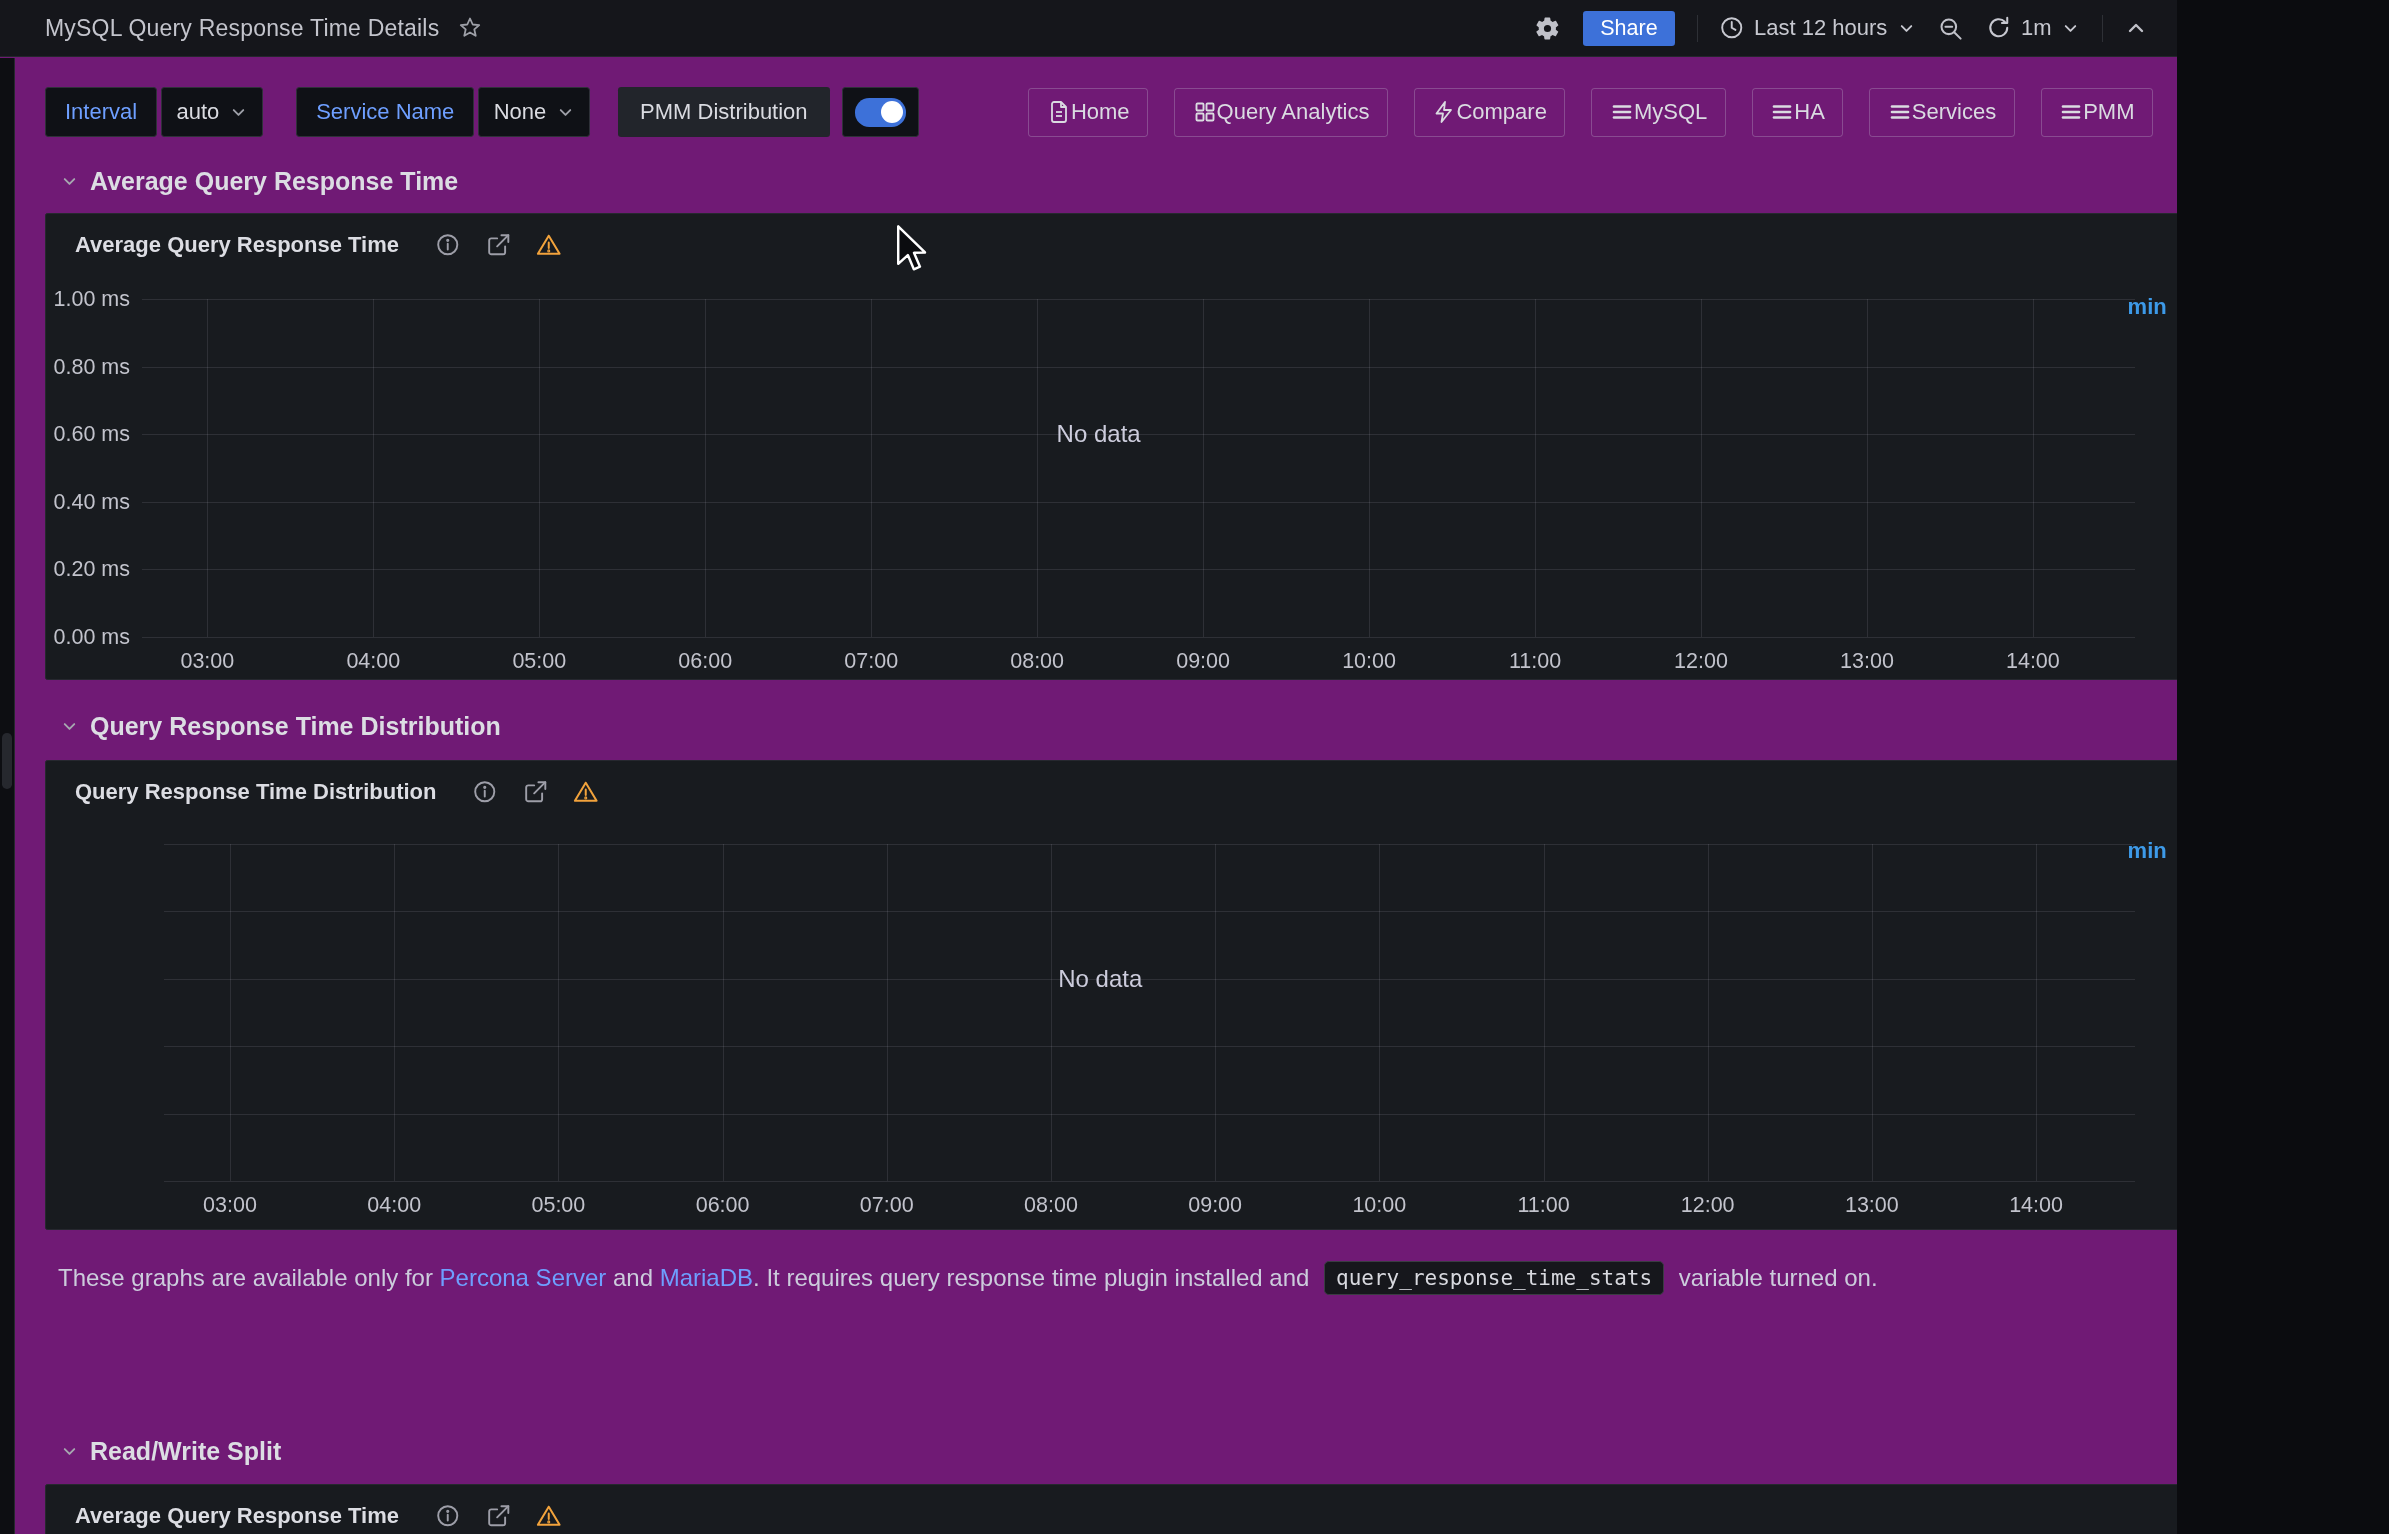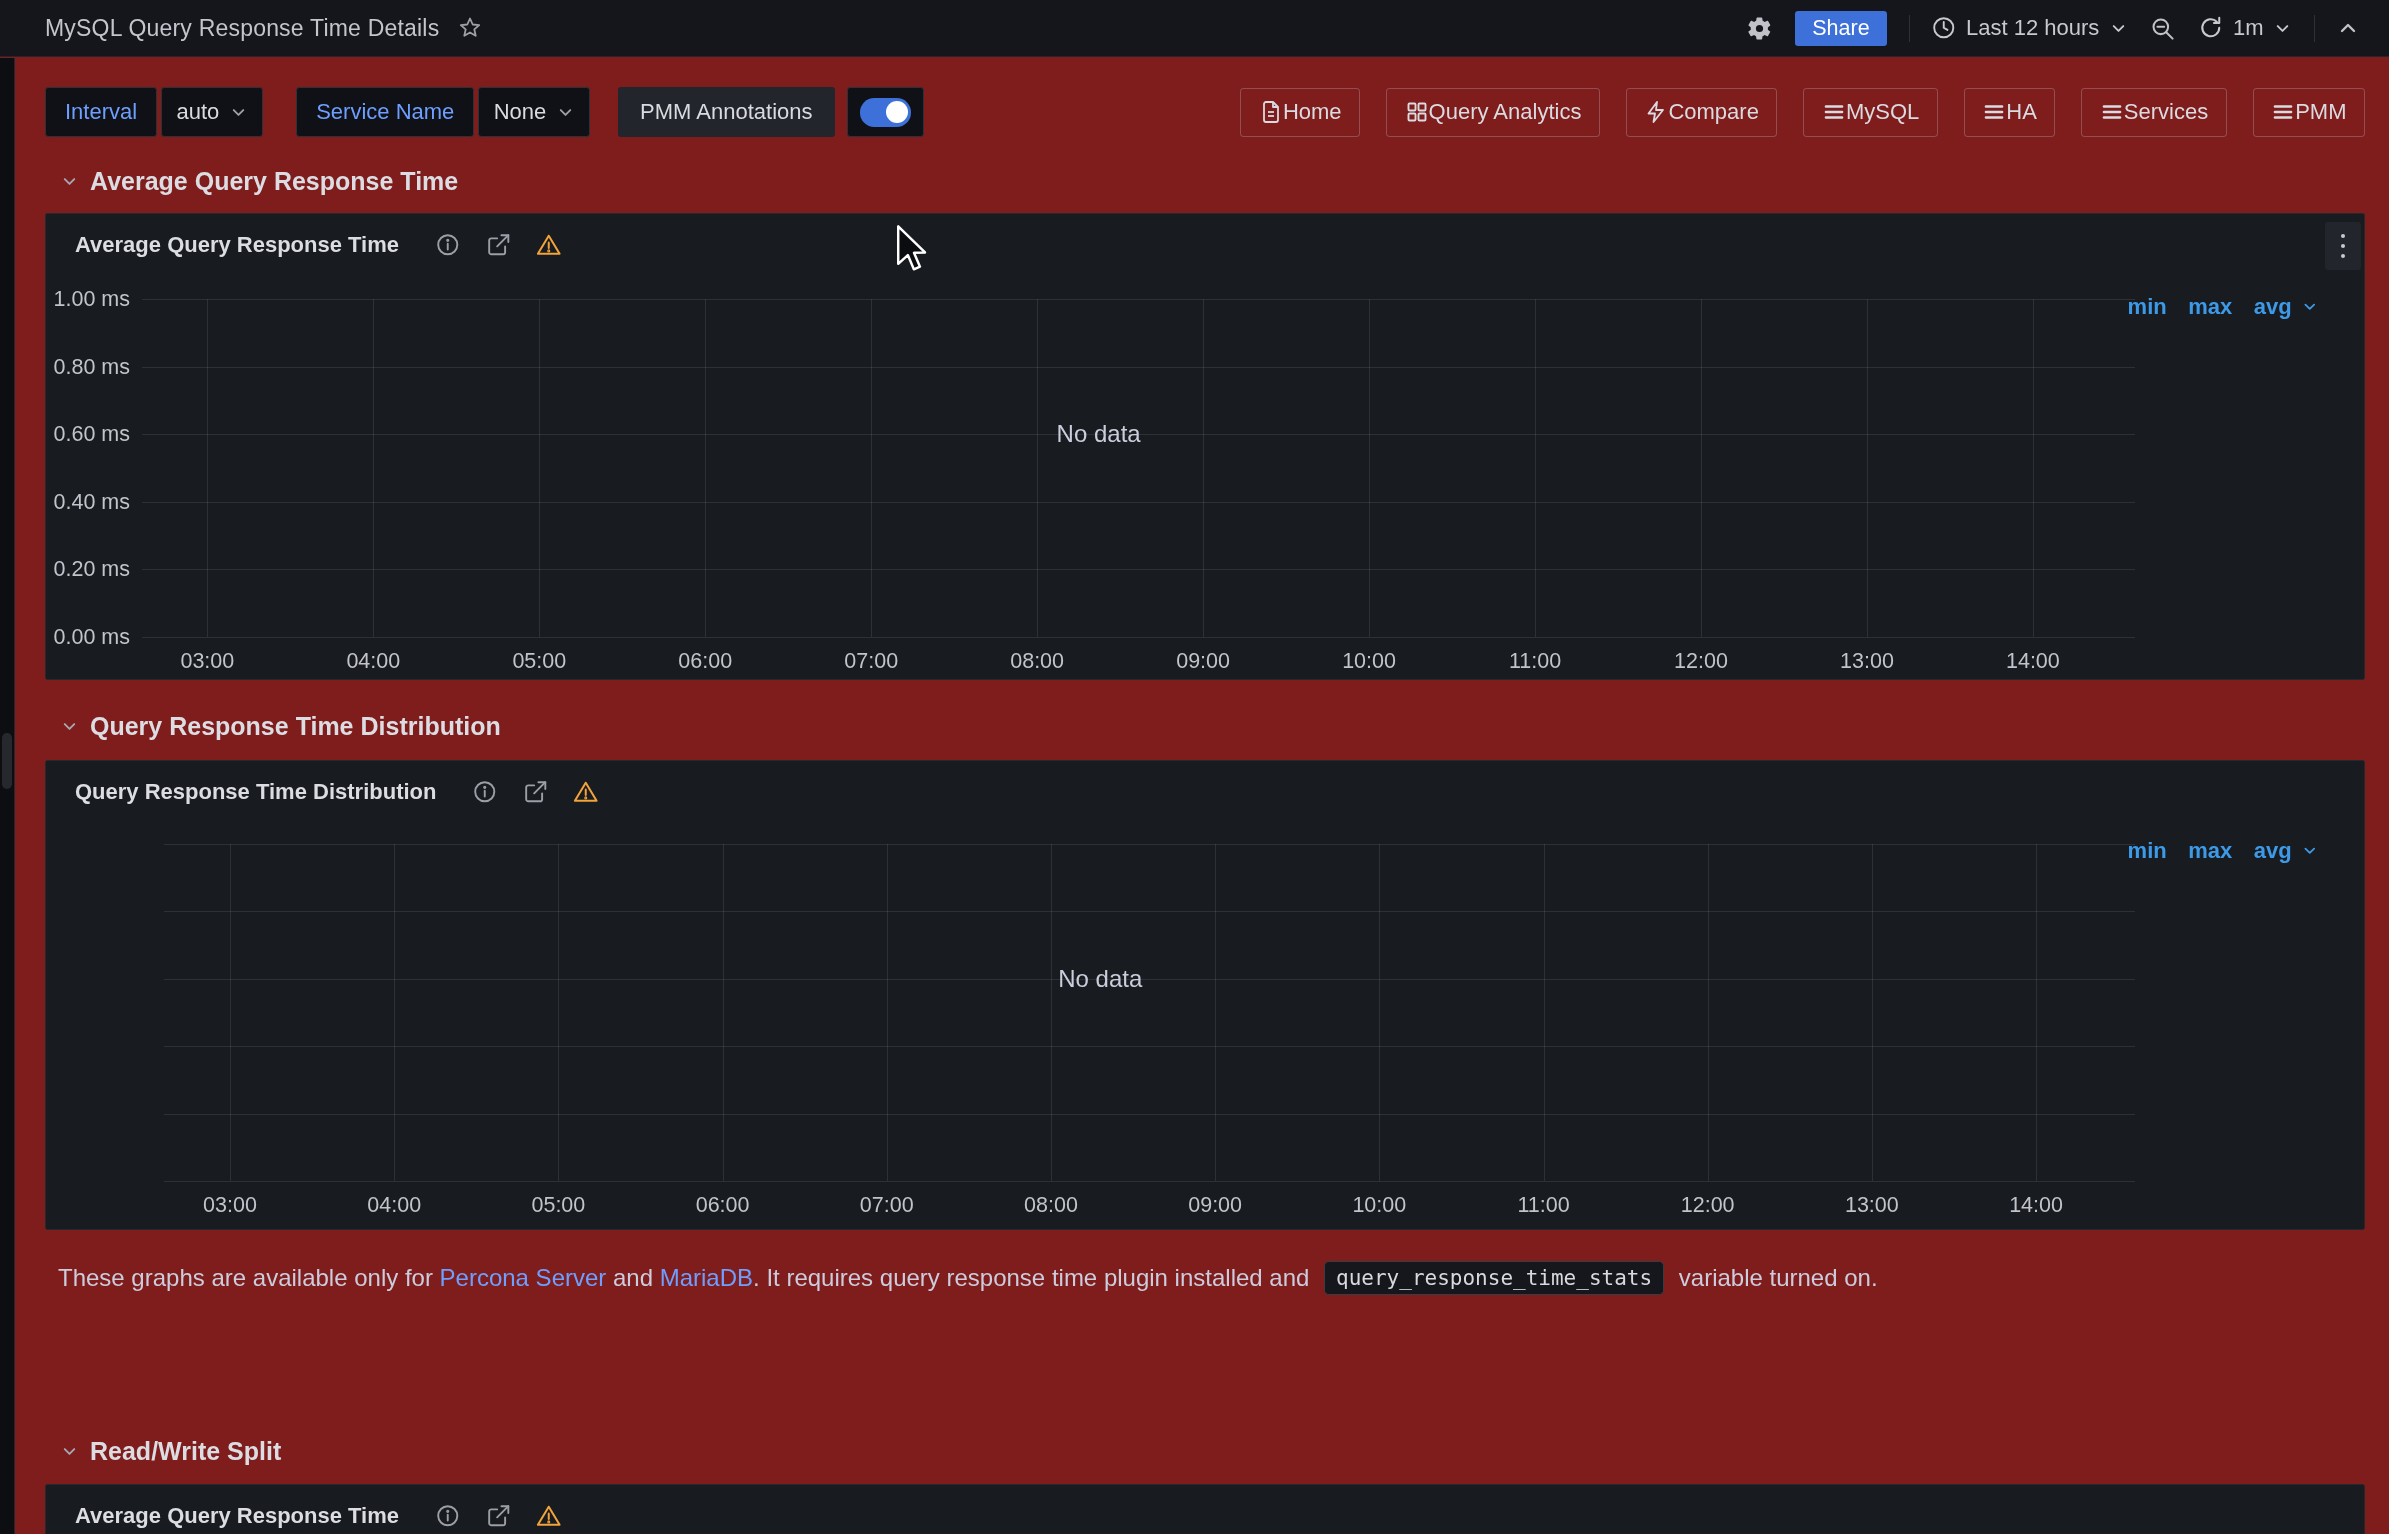--- a/index.html
+++ b/index.html
@@ -1,20 +1,20 @@
 <!DOCTYPE html>
 <html style="font-size:12.7px"><head>
 <meta charset="utf-8">
 <style>
   * { margin:0; padding:0; box-sizing:border-box; }
   html,body { background:#0b0c0f; }
   body { font-family:"Liberation Sans", sans-serif; }
   #screen {
-    position:relative; width:2389px; height:1535px;
-    background:#7f1d1d; overflow:hidden; color:#CCCCDC;
+    position:relative; width:2177px; height:1535px;
+    background:#701a75; overflow:hidden; color:#CCCCDC;
   }
   
   .topbar {
     position:absolute; top:0; left:0; right:0; height:57px;
     background:#15161B; border-bottom:0.8px solid #24262C;
     display:flex; align-items:center; padding:0 29px 0 45px;
   }
   .tb-title { font-size:23px; color:#C3C4CC; letter-spacing:0.2px; }
   .tb-star { margin-left:19px; color:#9EA0A8; }
   .tb-right { margin-left:auto; display:flex; align-items:center; gap:21.5px; }
@@ -196,21 +196,21 @@
     <span class="gap5"></span>
     <span class="chip chip-bordered chip-value">
       <span>None</span>
       <span class="i i24">
           <svg viewBox="0 0 24 24" fill="none" stroke="currentColor" stroke-width="2.4" stroke-linecap="round" stroke-linejoin="round">
             <polyline points="6 9 12 15 18 9"></polyline>
           </svg>
         </span>
     </span>
     <span class="gap35"></span>
-    <span class="chip chip-filled">PMM Annotations</span>
+    <span class="chip chip-filled">PMM Distribution</span>
     <span class="gap16"></span>
     <span class="chip chip-bordered toggle-box">
       <span class="toggle-pill">
           <span class="toggle-knob"></span>
         </span>
     </span>
     <div class="navbtns" id="nav-buttons">
         <button class="nav-btn">
           <span class="i i30">
             <svg viewBox="0 0 24 24" fill="none" stroke="currentColor" stroke-width="1.8" stroke-linejoin="round">

